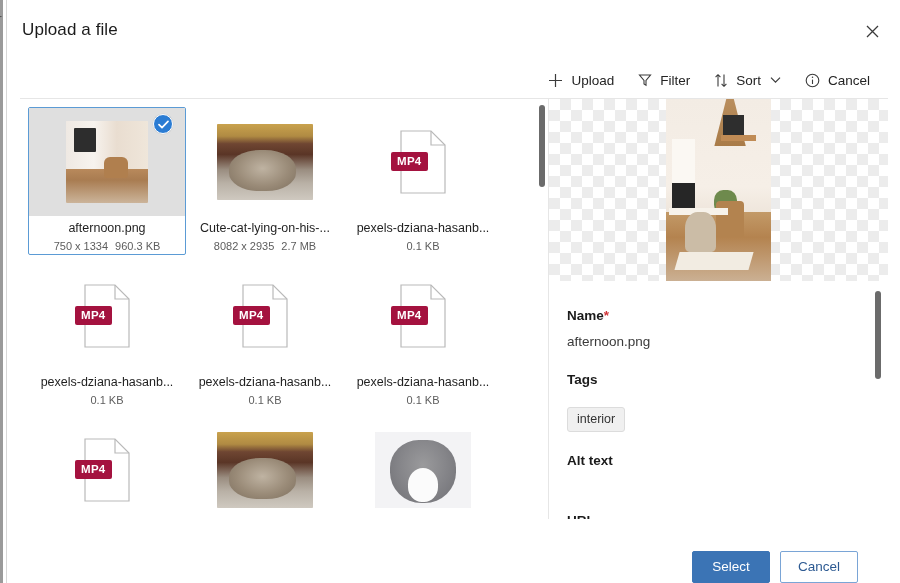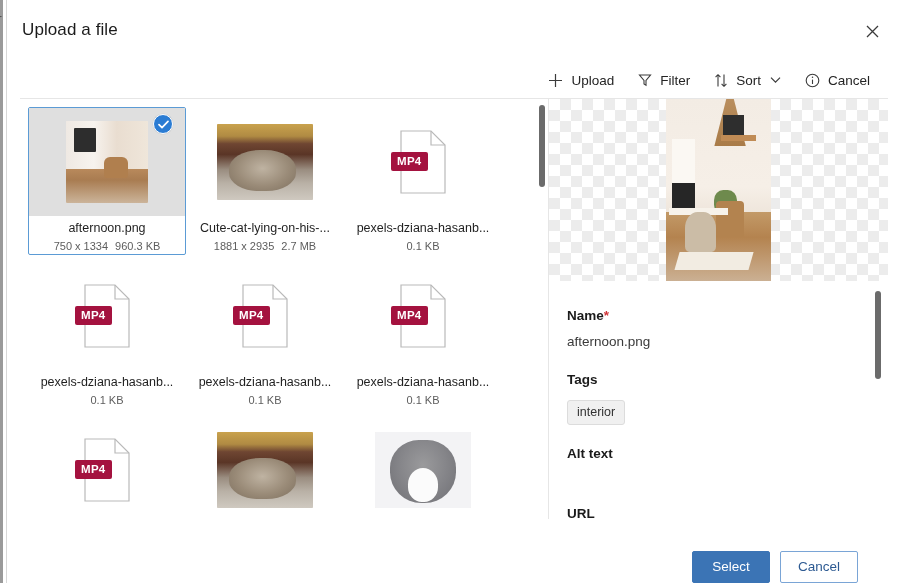--- a/index.html
+++ b/index.html
@@ -395,21 +395,21 @@
   }
   .req { color: #d13438; font-size: 13.5px; }
   .field-value {
     margin-top: 8px;
     font-size: 13.5px;
     color: #3a3a3a;
     line-height: 18px;
   }
   .tag-chip {
     display: inline-block;
-    margin-top: 11px;
+    margin-top: 18px;
     padding: 3px 9px 4px;
     background: #f0f0f0;
     border: 1px solid #dcdcdc;
     border-radius: 3px;
     font-size: 12.5px;
     color: #333333;
     line-height: 16px;
   }
   .field-empty { height: 22px; }
   .details-scroll {
@@ -552,21 +552,21 @@
               </div>
             </div>
             <div class="tile">
               <div class="thumb-wrap">
                 <div class="thumb wide">
                   <div class="ph ph-cat-lying"></div>
                 </div>
               </div>
               <div class="tile-name">Cute-cat-lying-on-his-...</div>
               <div class="tile-meta">
-                <span>1881 x 2935</span>
+                <span>8082 x 2935</span>
                 <span>2.7 MB</span>
               </div>
             </div>
             <div class="tile">
               <div class="thumb-wrap">
                 <div class="doc-icon">
                   <svg width="52" height="64" viewBox="0 0 52 64" fill="#ffffff" stroke="#b9b9b9" stroke-width="1.2">
                     <path d="M4 1 H34 L48 15 V63 H4 Z"></path>
                     <path d="M34 1 V15 H48" fill="none"></path>
                   </svg>

